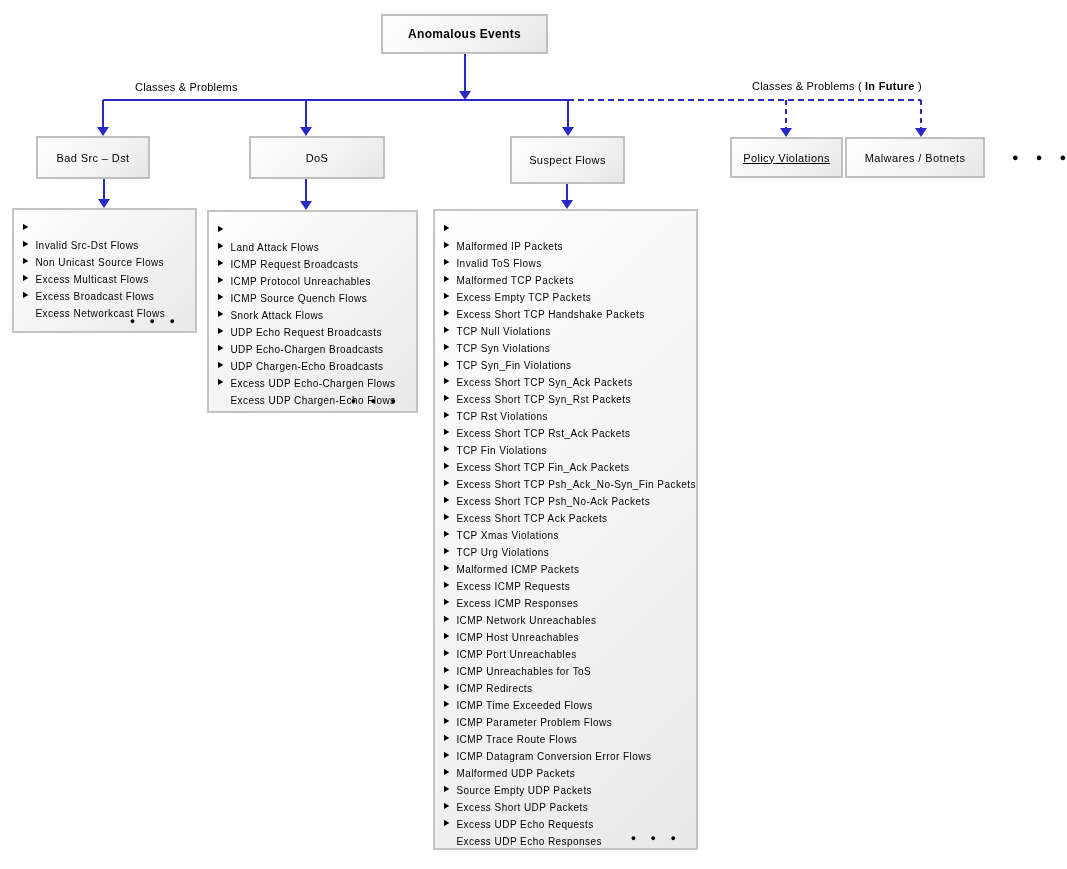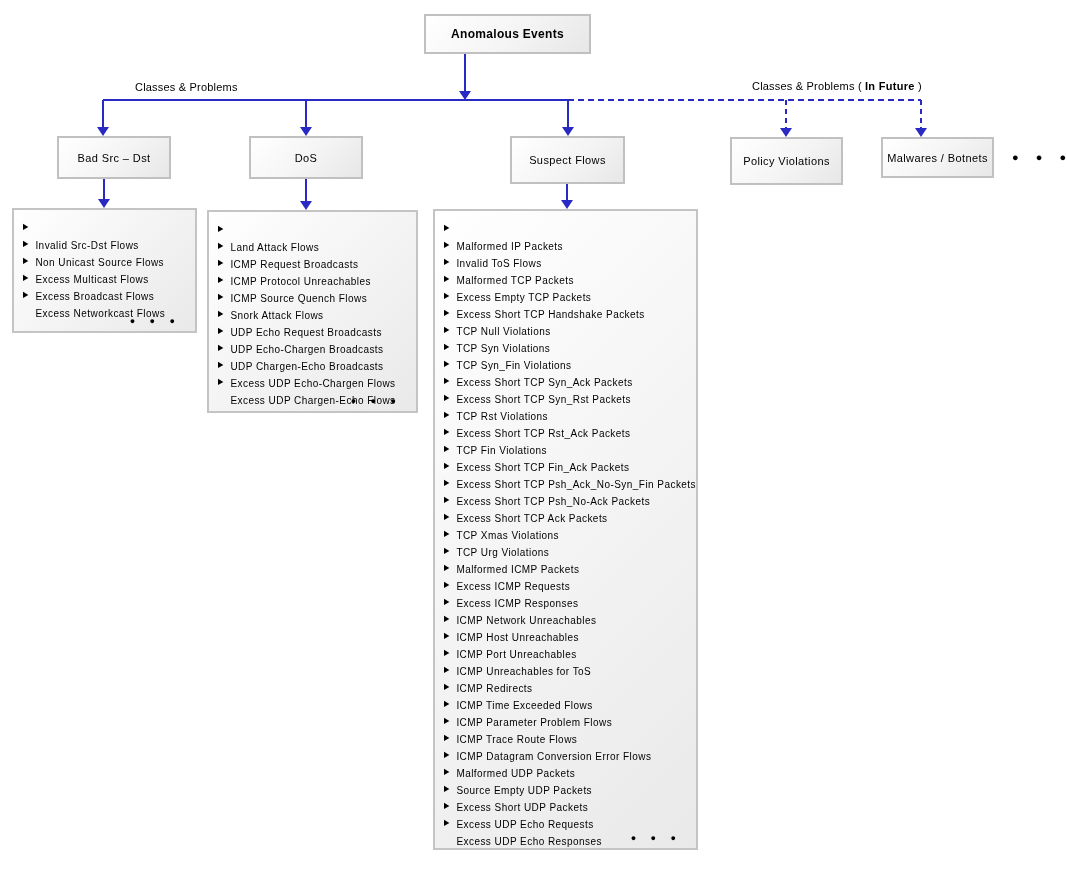--- a/index.html
+++ b/index.html
@@ -63,44 +63,44 @@
     <polygon points="915,128 927,128 921,137" fill="#2929c4"></polygon>
 
     <line x1="104" y1="179" x2="104" y2="200" stroke="#2929c4" stroke-width="2"></line>
     <polygon points="98,199 110,199 104,208" fill="#2929c4"></polygon>
     <line x1="306" y1="179" x2="306" y2="202" stroke="#2929c4" stroke-width="2"></line>
     <polygon points="300,201 312,201 306,210" fill="#2929c4"></polygon>
     <line x1="567" y1="180" x2="567" y2="201" stroke="#2929c4" stroke-width="2"></line>
     <polygon points="561,200 573,200 567,209" fill="#2929c4"></polygon>
   </svg>
 
-  <div class="cat-box root-box" style="left:381px;top:14px;width:167px;height:40px;margin-left:43px;">
+  <div class="cat-box root-box" style="left:381px;top:14px;width:167px;height:40px;">
     <span>Anomalous Events</span>
   </div>
 
   <div class="branch-label" style="left:104px;top:81px;margin-left:31px;">
     <span>Classes &amp; Problems</span>
   </div>
   <div class="branch-label" style="left:752px;top:80px;">
     <span>Classes &amp; Problems ( </span><b>In Future</b><span> )</span>
   </div>
 
-  <div class="cat-box" style="left:57px;top:136px;width:114px;height:43px;">
+  <div class="cat-box" style="left:36px;top:136px;width:114px;height:43px;">
     <span>Bad Src – Dst</span>
   </div>
-  <div class="cat-box" style="left:249px;top:136px;width:114px;height:43px;">
+  <div class="cat-box" style="left:249px;top:136px;width:136px;height:43px;">
     <span>DoS</span>
   </div>
   <div class="cat-box" style="left:510px;top:136px;width:115px;height:48px;">
     <span>Suspect Flows</span>
   </div>
-  <div class="cat-box" style="left:730px;top:137px;width:113px;height:48px;">
+  <div class="cat-box" style="left:730px;top:137px;width:113px;height:41px;text-decoration:underline;">
     <span>Policy Violations</span>
   </div>
-  <div class="cat-box" style="left:881px;top:137px;width:113px;height:41px;">
+  <div class="cat-box" style="left:845px;top:137px;width:140px;height:41px;">
     <span>Malwares / Botnets</span>
   </div>
 
   <div class="dots-standalone" style="left:1012px;top:151px;">● ● ●</div>
 
   <div class="list-box" style="left:12px;top:208px;width:185px;height:125px;">
     <div>
         <div class="li">
           <span class="bullet">▶</span>
           <span class="txt">Invalid Src-Dst Flows</span>

